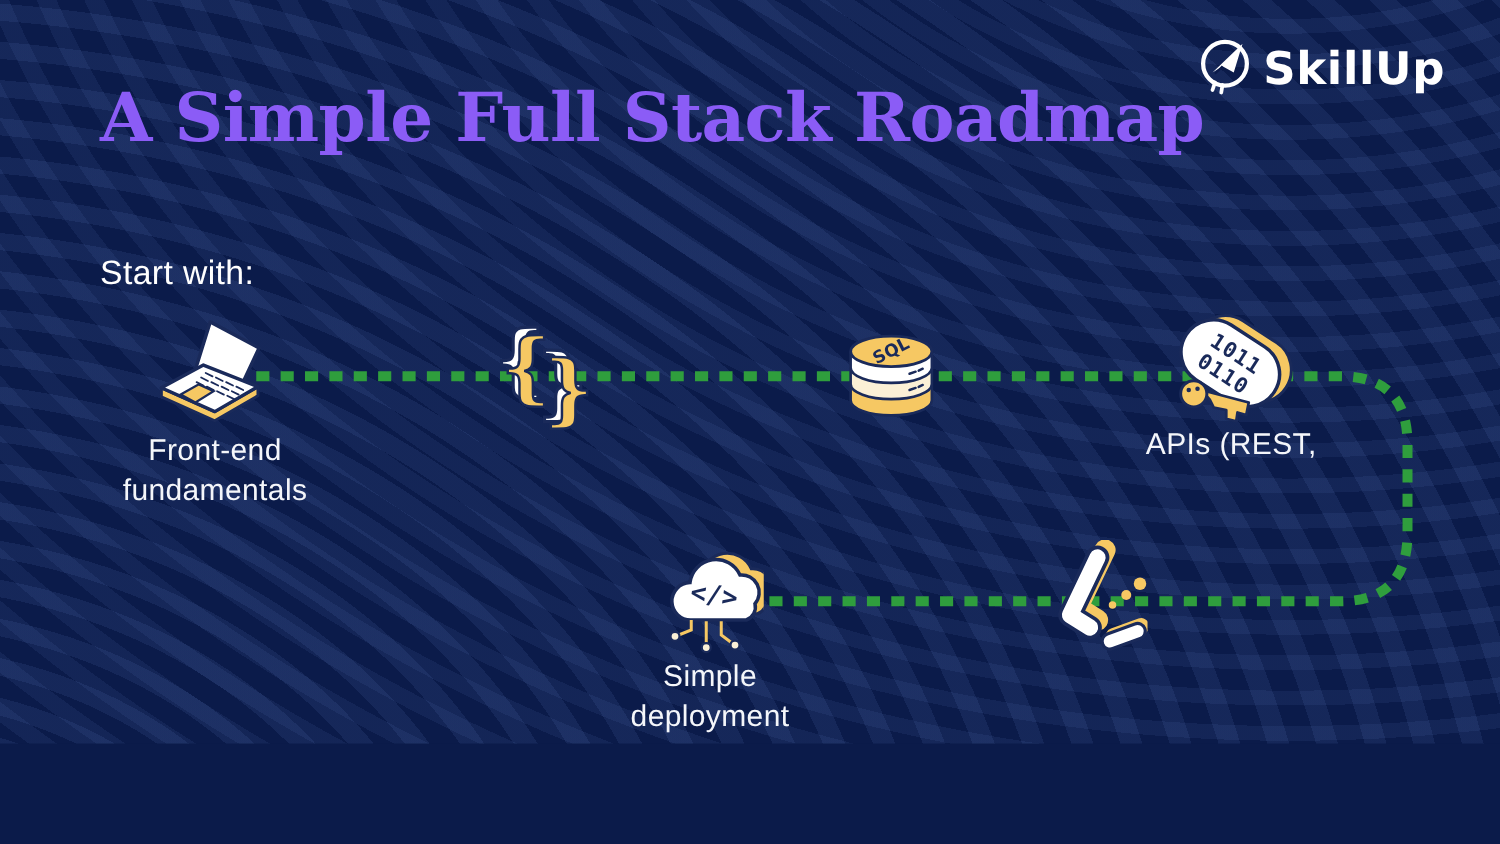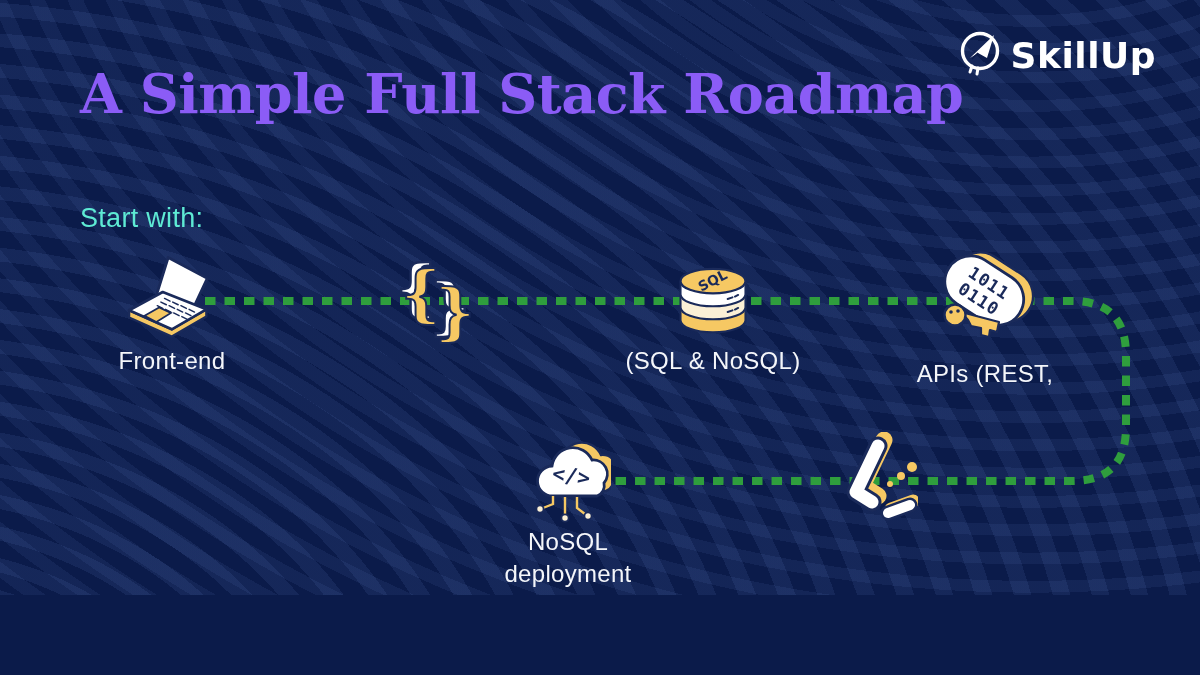--- a/index.html
+++ b/index.html
@@ -25,39 +25,39 @@
     font-weight:700;font-size:36px;letter-spacing:0.5px;color:#ffffff;
   }
   .page-title{
     position:absolute;left:80px;top:62px;z-index:3;
     font-family:"DejaVu Serif","Liberation Serif",serif;
     font-size:54px;font-weight:600;letter-spacing:-0.5px;
     color:#8b5cf6;white-space:nowrap;
   }
   .intro-label{
     position:absolute;left:80px;top:203px;z-index:3;
-    font-size:27px;color:#5eead4;letter-spacing:0.3px;
+    font-size:27px;color:#ffffff;letter-spacing:0.3px;
   }
   .route{position:absolute;inset:0;z-index:1;}
   .icon{position:absolute;z-index:2;}
   .icon svg{display:block;width:100%;height:100%;}
   .icon-laptop{left:120px;top:250px;width:100px;height:95px;}
   .icon-braces{left:398px;top:253px;width:80px;height:92px;}
   .icon-db{left:674px;top:254px;width:78px;height:90px;}
   .icon-api{left:935px;top:248px;width:100px;height:95px;}
   .icon-cloud{left:527px;top:436px;width:84px;height:92px;}
   .icon-git{left:822px;top:432px;width:96px;height:94px;}
   .step-label{
     position:absolute;z-index:3;width:280px;text-align:center;
     font-size:24px;line-height:32px;color:#f4f6fa;letter-spacing:0.3px;
   }
   .lbl-frontend{left:32px;top:345px;text-align:center;}
   .lbl-backend{left:303px;top:360px;}
   .lbl-db{left:573px;top:345px;}
-  .lbl-api{left:845px;top:358px;}
+  .lbl-api{left:845px;top:340px;}
   .lbl-cloud{left:428px;top:526px;}
   .lbl-git{left:730px;top:526px;}
 </style>
 </head>
 <body>
 
 <div class="canvas">
   <div class="bg"></div>
 
   <div class="brand">
@@ -97,20 +97,21 @@
           <line x1="72" y1="67" x2="78" y2="70"></line>
         <line x1="41" y1="59" x2="47" y2="62"></line>
           <line x1="50" y1="63" x2="56" y2="66"></line>
           <line x1="59" y1="67" x2="65" y2="70"></line>
           <line x1="68" y1="71" x2="74" y2="74"></line>
       </g>
     </svg>
   </div>
   <div class="step-label lbl-frontend">
     <div>Front-end</div>
+    <div>fundamentals</div>
   </div>
 
   <div class="icon icon-braces">
     <svg viewBox="0 0 80 92">
       <g font-family="'DejaVu Serif',serif" font-weight="bold" font-size="62" text-anchor="middle">
         <text x="18" y="56" fill="#ffffff" stroke="#1a2a5a" stroke-width="2.5">{</text>
         <text x="23" y="62" fill="#f6c863" stroke="#1a2a5a" stroke-width="2">{</text>
         <text x="52" y="74" fill="#ffffff" stroke="#1a2a5a" stroke-width="2.5">}</text>
         <text x="57" y="80" fill="#f6c863" stroke="#1a2a5a" stroke-width="2">}</text>
       </g>
@@ -126,21 +127,20 @@
       <g stroke="#1a2a5a" stroke-width="2.4" stroke-linecap="round">
         <line x1="66" y1="48" x2="72" y2="46"></line>
           <line x1="75" y1="45" x2="79" y2="43"></line>
         <line x1="66" y1="64" x2="72" y2="62"></line>
           <line x1="75" y1="61" x2="79" y2="59"></line>
       </g>
       <text x="48" y="31" transform="rotate(-27 48 26)" font-size="17" font-weight="bold" font-family="'DejaVu Sans',sans-serif" fill="#1a2a5a" text-anchor="middle">SQL</text>
     </svg>
   </div>
   <div class="step-label lbl-db">
-    <div>(SQL &amp; NoSQL)</div>
   </div>
 
   <div class="icon icon-api">
     <svg viewBox="0 0 100 95">
       <g transform="rotate(33 52 42)">
         <rect x="14" y="10" width="84" height="52" rx="26" fill="#f6c863" stroke="#1a2a5a" stroke-width="2.4"></rect>
         <rect x="8" y="18" width="84" height="52" rx="26" fill="#ffffff" stroke="#1a2a5a" stroke-width="2.8"></rect>
         <g font-family="'DejaVu Sans Mono',monospace" font-size="17" font-weight="bold" fill="#1a2a5a" text-anchor="middle" letter-spacing="1">
           <text x="50" y="41">1011</text>
           <text x="50" y="60">0110</text>
@@ -167,21 +167,21 @@
         <polyline points="26,60 26,68 16,72"></polyline>
         <polyline points="38,61 38,78"></polyline>
         <polyline points="50,61 50,72 58,78"></polyline>
       </g>
       <circle cx="13" cy="73" r="3.6" fill="#fbf0d6" stroke="#1a2a5a" stroke-width="1.8"></circle>
       <circle cx="38" cy="82" r="3.6" fill="#fbf0d6" stroke="#1a2a5a" stroke-width="1.8"></circle>
       <circle cx="61" cy="80" r="3.6" fill="#fbf0d6" stroke="#1a2a5a" stroke-width="1.8"></circle>
     </svg>
   </div>
   <div class="step-label lbl-cloud">
-    <div>NoSQL</div>
+    <div>Simple</div>
     <div>deployment</div>
   </div>
 
   <div class="icon icon-git">
     <svg viewBox="0 0 96 94">
       <polyline points="56,14 34,60 50,70" fill="none" stroke="#f6c863" stroke-width="17" stroke-linecap="round" stroke-linejoin="round" transform="translate(6,-6)"></polyline>
       <polyline points="56,14 34,60 50,70" fill="none" stroke="#1a2a5a" stroke-width="19" stroke-linecap="round" stroke-linejoin="round"></polyline>
       <polyline points="56,14 34,60 50,70" fill="none" stroke="#ffffff" stroke-width="13" stroke-linecap="round" stroke-linejoin="round"></polyline>
       <line x1="66" y1="81" x2="88" y2="73" stroke="#f6c863" stroke-width="13" stroke-linecap="round" transform="translate(3,-4)"></line>
       <line x1="66" y1="81" x2="88" y2="73" stroke="#1a2a5a" stroke-width="15" stroke-linecap="round"></line>

